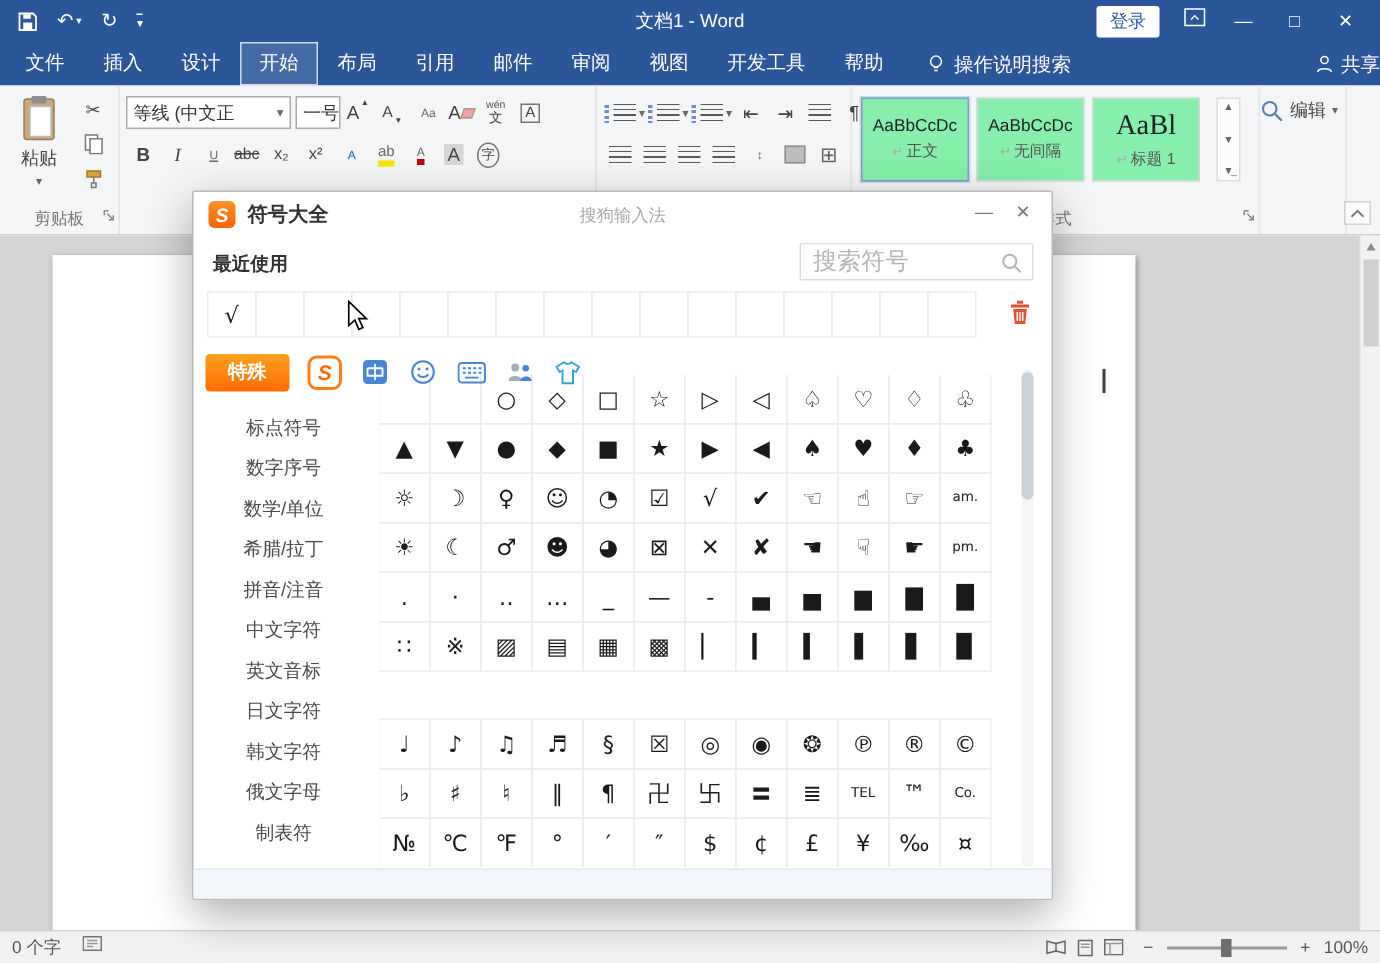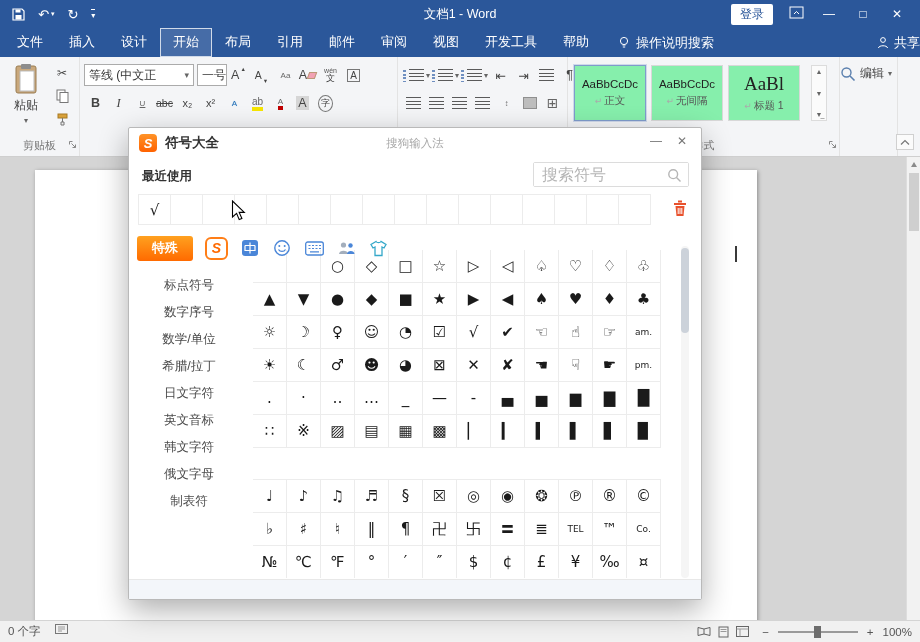--- a/index.html
+++ b/index.html
@@ -463,22 +463,24 @@
             <path d="M7,1.5 L2,4.5 L4,8 L6,7 V15.5 H13 V7 L15,8 L17,4.5 L12,1.5 C11,3 8,3 7,1.5 z" fill="none" stroke="#35a8c9" stroke-width="1.3"></path>
           </svg>
       </span>
     </div>
 
     <div class="sidebar">
         <div class="citem">标点符号</div>
         <div class="citem">数字序号</div>
         <div class="citem">数学/单位</div>
         <div class="citem">希腊/拉丁</div>
+        <div class="citem">拼音/注音</div>
+        <div class="citem">中文字符</div>
+        <div class="citem">英文音标</div>
         <div class="citem">日文字符</div>
-        <div class="citem">英文音标</div>
         <div class="citem">韩文字符</div>
         <div class="citem">俄文字母</div>
         <div class="citem">制表符</div>
       </div>
     <div class="grid">
         <div class="gsec">
           <div class="grow">
             <div class="gcell"></div>
             <div class="gcell"></div>
             <div class="gcell">○</div>

